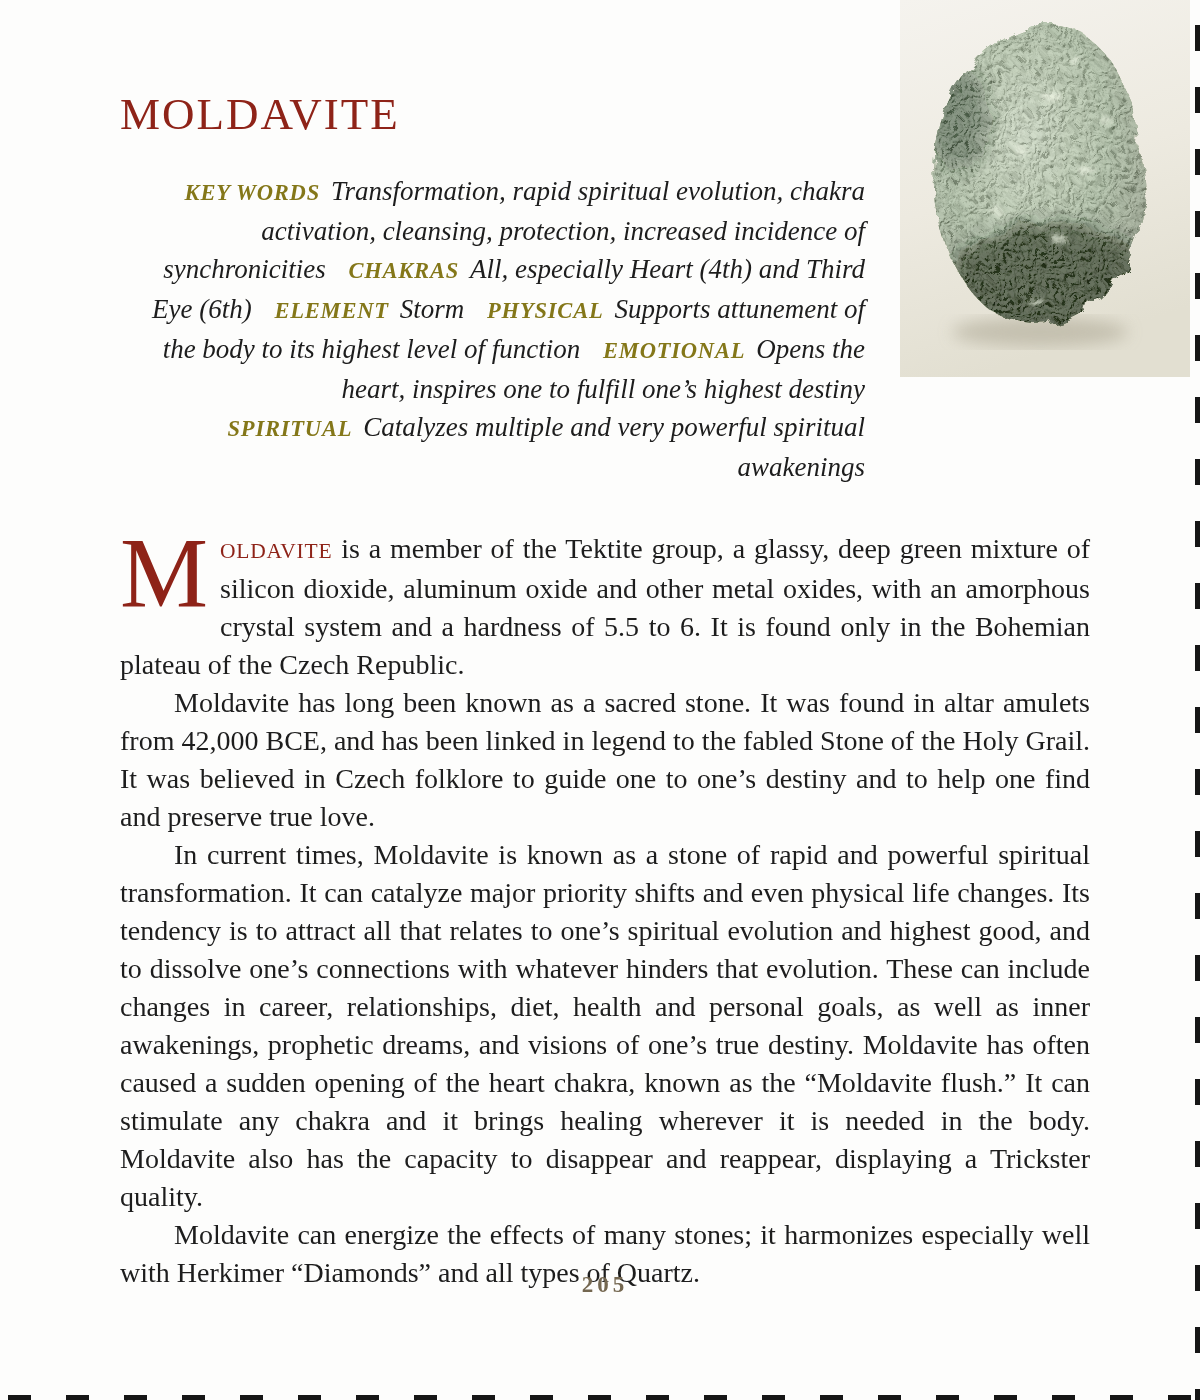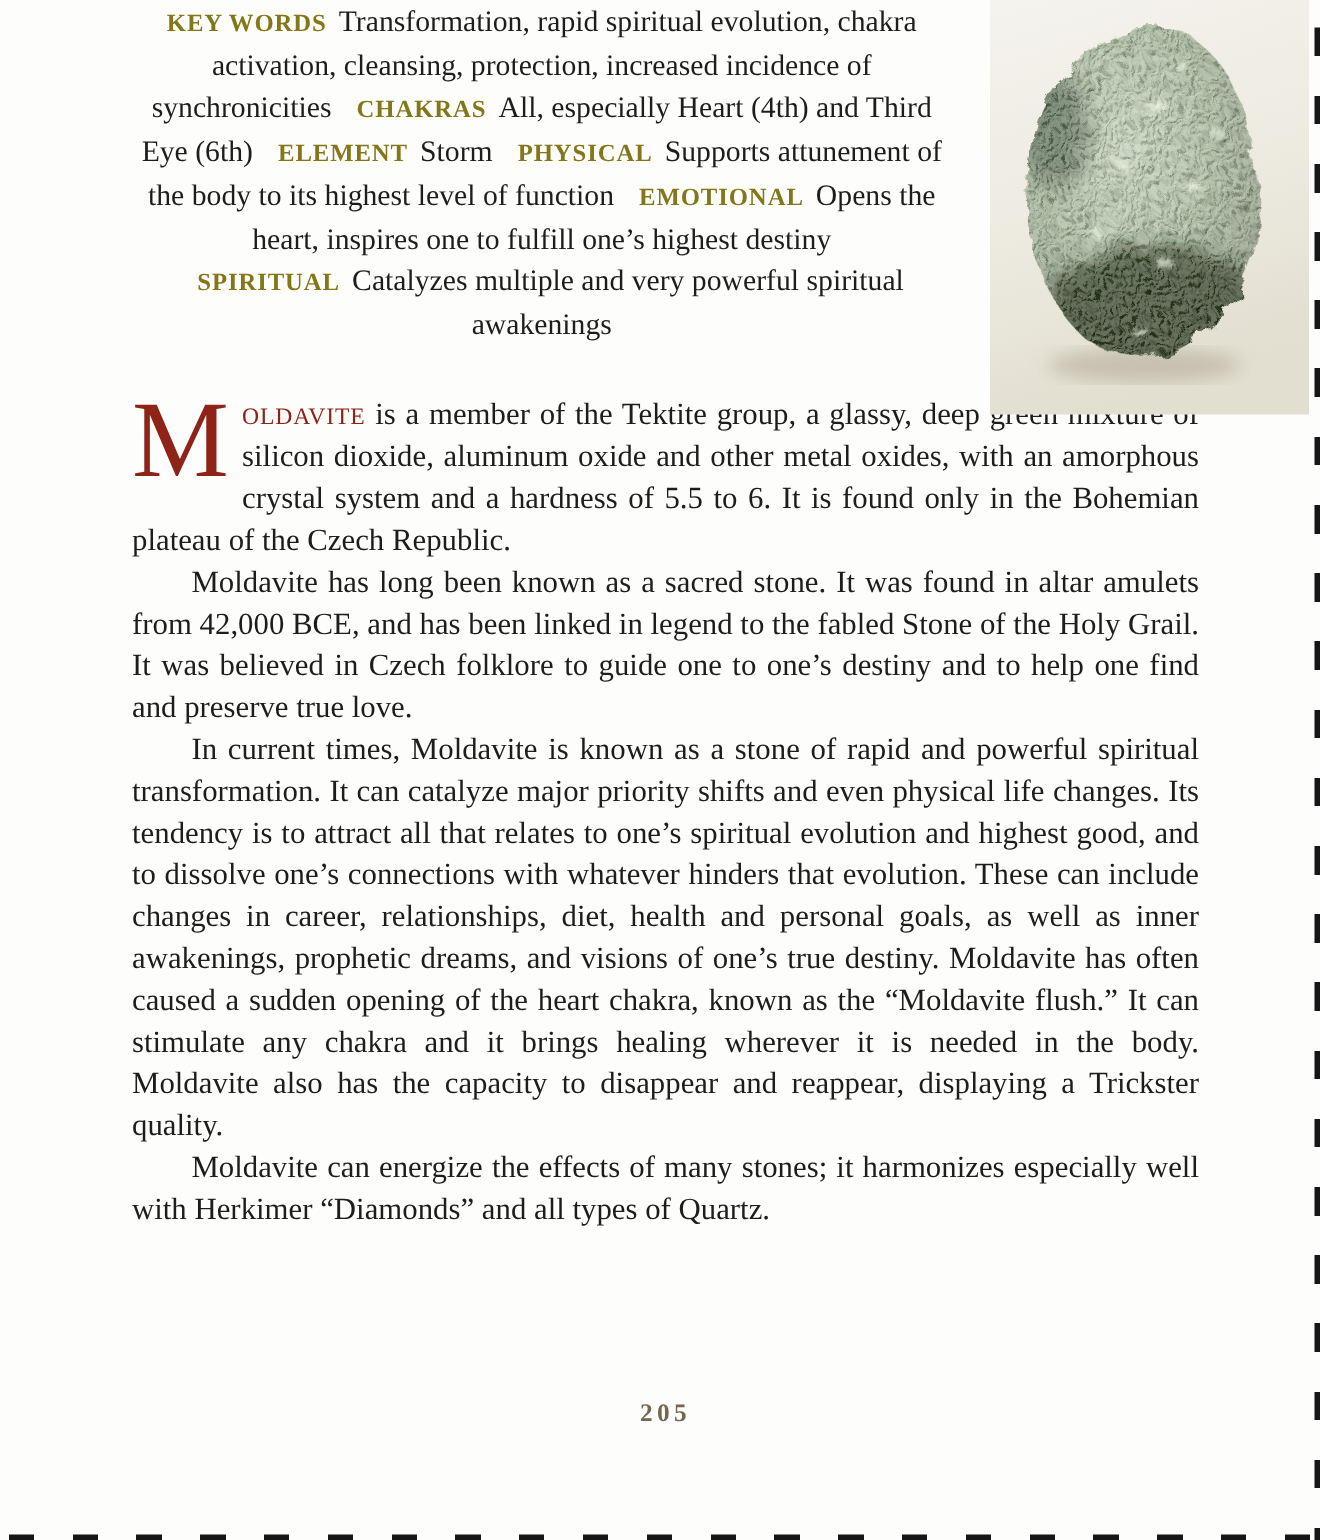--- a/index.html
+++ b/index.html
@@ -24,21 +24,22 @@
   .page-title{
     margin:88px 0 32px 0;
     font-size:45px;font-weight:normal;
     letter-spacing:2px;
     color:var(--title-red);
   }
   .keywords{
     width:745px;
     margin:0 0 44px 0;
     font-size:27px;line-height:38px;
-    text-align:center;
+    text-align:right;
+    font-style:italic;
   }
   .kw-label{
     font-weight:bold;
     font-size:22.5px;
     letter-spacing:.8px;
     color:var(--label-olive);
     margin-right:11px;
   }
   .kw:not(:first-child) .kw-label{margin-left:16px;}
   .body-text{width:970px;}
@@ -82,20 +83,21 @@
     background:repeating-linear-gradient(90deg,#161616 0 23px,transparent 23px 58px);
   }
 </style>
 </head>
 <body>
 
 <div class="page">
 
   <div class="content">
 
+    <h1 class="page-title">MOLDAVITE</h1>
 
     <p class="keywords">
       <span class="kw"><span class="kw-label">KEY WORDS</span><span class="kw-text">Transformation, rapid spiritual evolution, chakra activation, cleansing, protection, increased incidence of synchronicities</span></span>
       <span class="kw"><span class="kw-label">CHAKRAS</span><span class="kw-text">All, especially Heart (4th) and Third Eye (6th)</span></span>
       <span class="kw"><span class="kw-label">ELEMENT</span><span class="kw-text">Storm</span></span>
       <span class="kw"><span class="kw-label">PHYSICAL</span><span class="kw-text">Supports attunement of the body to its highest level of function</span></span>
       <span class="kw"><span class="kw-label">EMOTIONAL</span><span class="kw-text">Opens the heart, inspires one to fulfill one’s highest destiny</span></span>
       <span class="kw"><span class="kw-label">SPIRITUAL</span><span class="kw-text">Catalyzes multiple and very powerful spiritual awakenings</span></span>
     </p>
 

